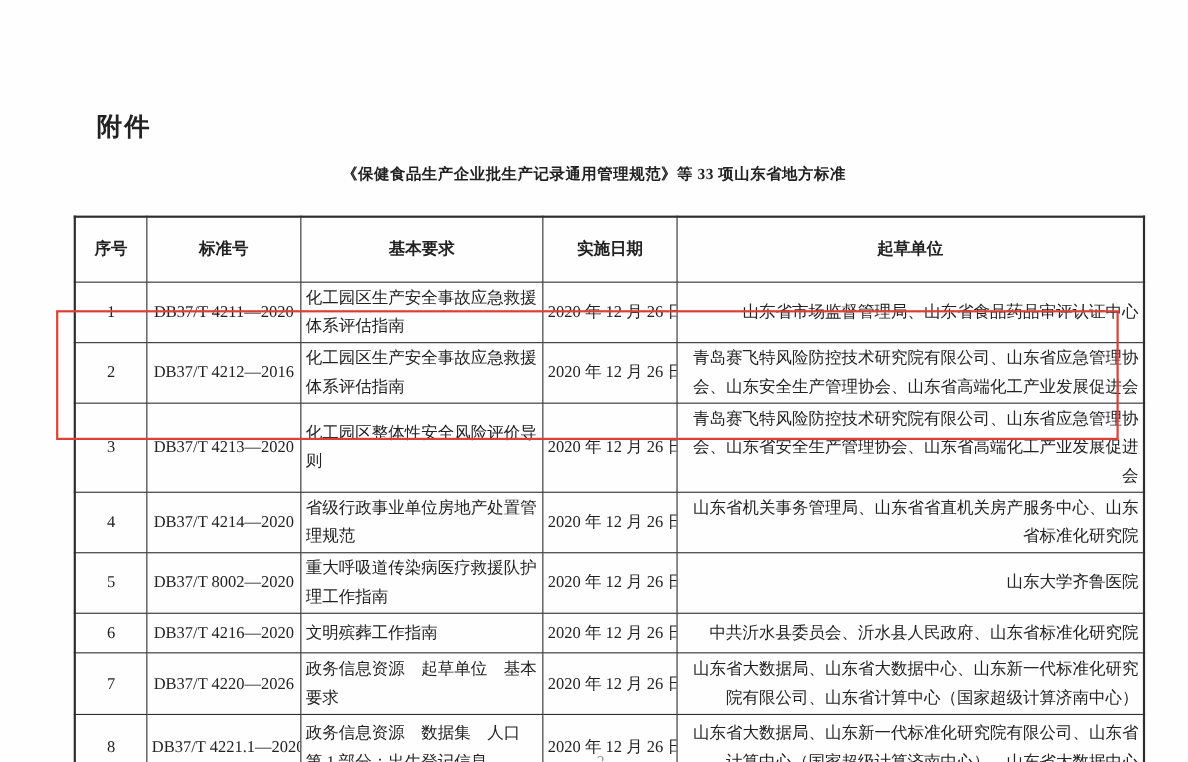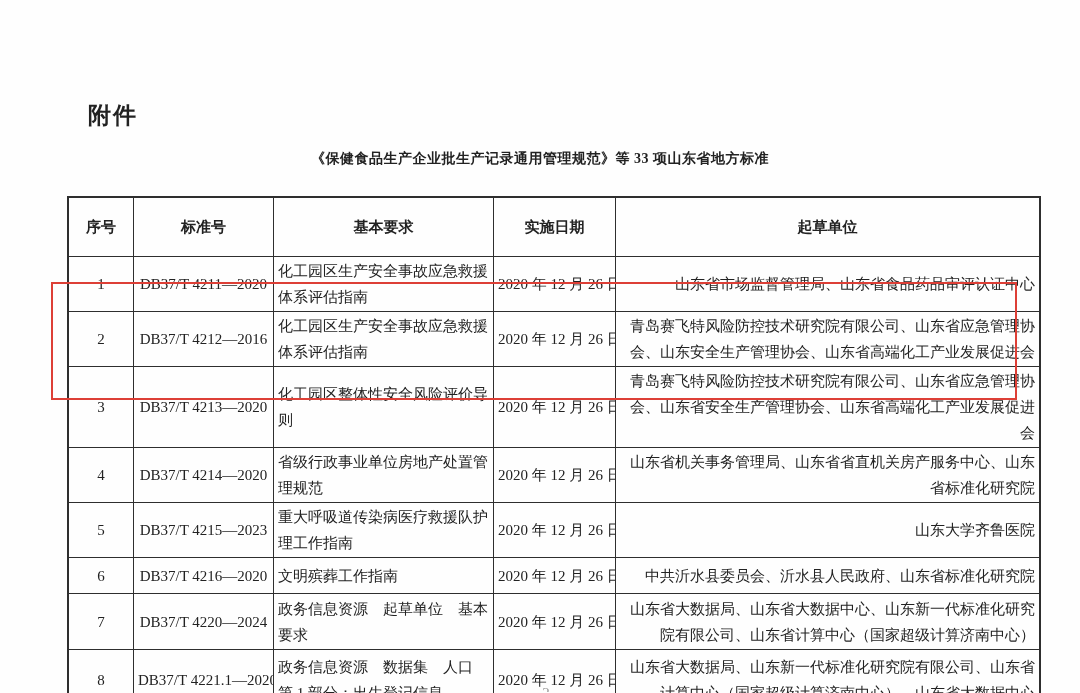--- a/index.html
+++ b/index.html
@@ -137,35 +137,35 @@
         </tr>
         <tr>
           <td class="col-no">4</td>
           <td class="col-std_no">DB37/T 4214—2020</td>
           <td class="col-name">省级行政事业单位房地产处置管理规范</td>
           <td class="col-date">2020 年 12 月 26 日</td>
           <td class="col-unit">山东省机关事务管理局、山东省省直机关房产服务中心、山东省标准化研究院</td>
         </tr>
         <tr>
           <td class="col-no">5</td>
-          <td class="col-std_no">DB37/T 4215—2023</td>
+          <td class="col-std_no">DB37/T 8002—2020</td>
           <td class="col-name">重大呼吸道传染病医疗救援队护理工作指南</td>
           <td class="col-date">2020 年 12 月 26 日</td>
           <td class="col-unit">山东大学齐鲁医院</td>
         </tr>
         <tr>
           <td class="col-no">6</td>
           <td class="col-std_no">DB37/T 4216—2020</td>
           <td class="col-name">文明殡葬工作指南</td>
           <td class="col-date">2020 年 12 月 26 日</td>
           <td class="col-unit">中共沂水县委员会、沂水县人民政府、山东省标准化研究院</td>
         </tr>
         <tr>
           <td class="col-no">7</td>
-          <td class="col-std_no">DB37/T 4220—2024</td>
+          <td class="col-std_no">DB37/T 4220—2026</td>
           <td class="col-name">政务信息资源　起草单位　基本要求</td>
           <td class="col-date">2020 年 12 月 26 日</td>
           <td class="col-unit">山东省大数据局、山东省大数据中心、山东新一代标准化研究院有限公司、山东省计算中心（国家超级计算济南中心）</td>
         </tr>
         <tr>
           <td class="col-no">8</td>
           <td class="col-std_no">DB37/T 4221.1—2020</td>
           <td class="col-name">政务信息资源　数据集　人口　第 1 部分：出生登记信息</td>
           <td class="col-date">2020 年 12 月 26 日</td>
           <td class="col-unit">山东省大数据局、山东新一代标准化研究院有限公司、山东省计算中心（国家超级计算济南中心）、山东省大数据中心</td>

